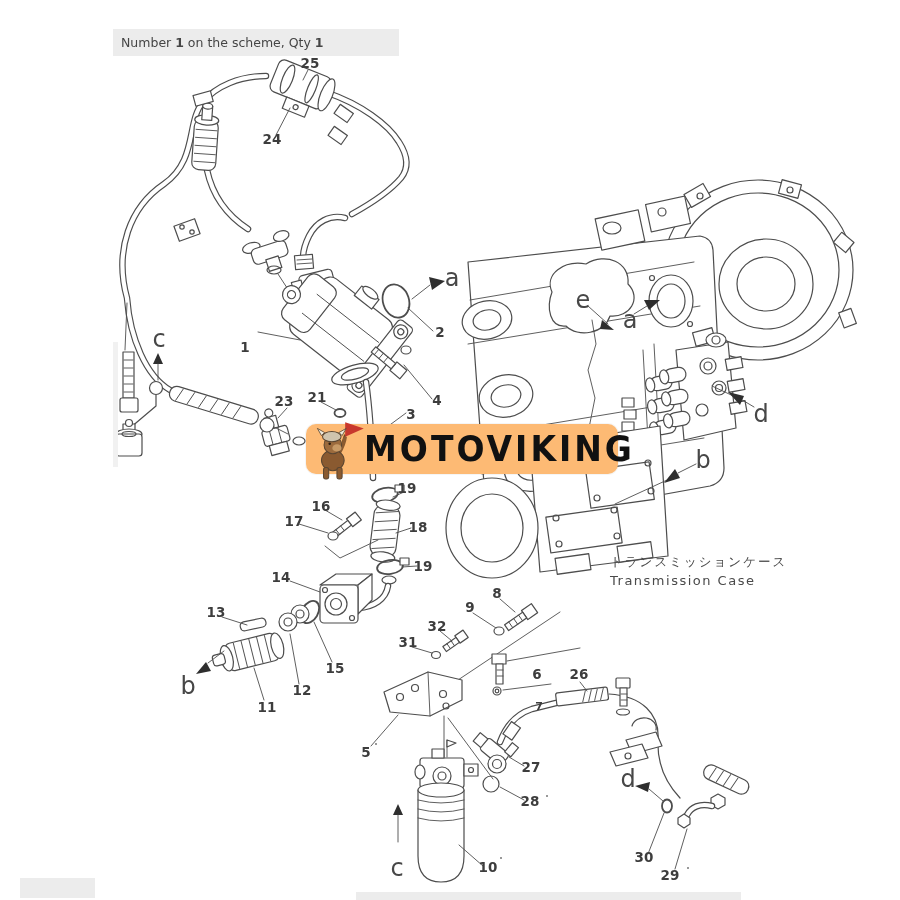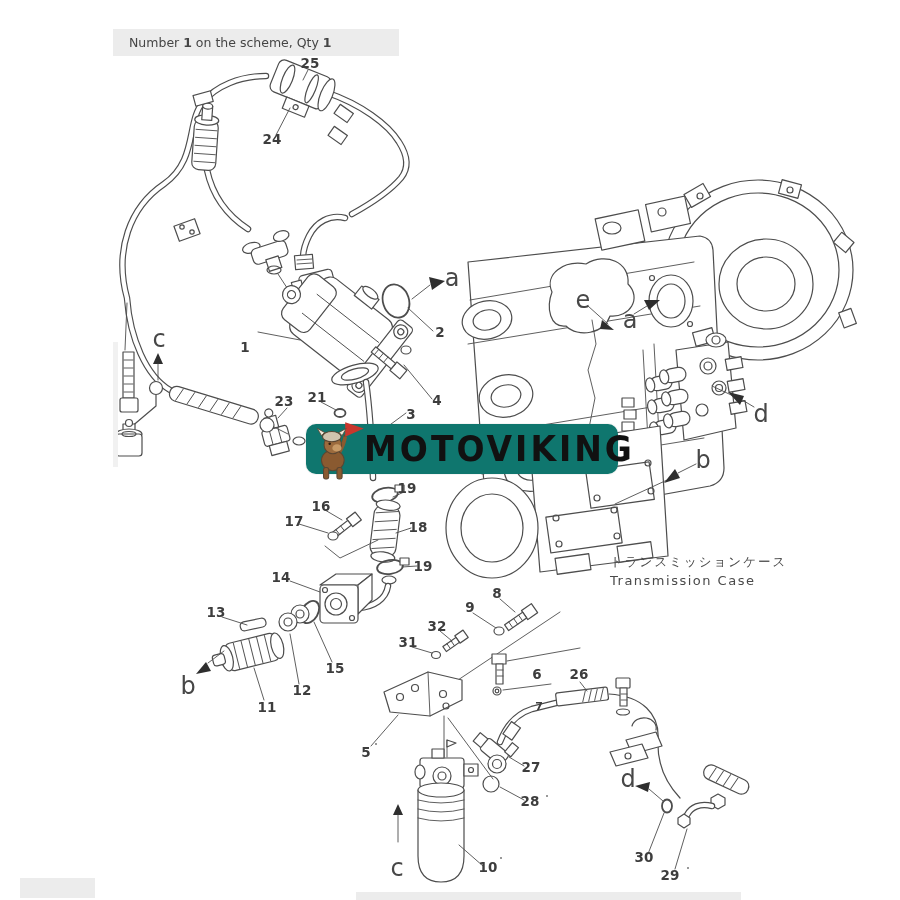--- a/index.html
+++ b/index.html
@@ -1,36 +1,36 @@
 <!DOCTYPE html>
 <html><head>
 <meta charset="utf-8">
 <style>
   html,body{margin:0;padding:0;background:#ffffff;}
   .page{position:relative;width:900px;height:900px;background:#ffffff;overflow:hidden;
         font-family:"DejaVu Sans","Liberation Sans",sans-serif;}
   .note{position:absolute;left:113px;top:29px;width:286px;height:27px;background:#ececec;
-        color:#454545;font-size:12.5px;line-height:27px;padding-left:16px;box-sizing:border-box;}
+        color:#454545;font-size:12.5px;line-height:27px;padding-left:8px;box-sizing:border-box;}
   .note b{font-weight:700;}
   .gray-strip{position:absolute;background:#ececec;}
   .faint-strip{position:absolute;background:#f1f1f1;}
   svg.art{position:absolute;left:0;top:0;}
   .ln{fill:none;stroke:#4d4d4d;stroke-width:1.2;stroke-linecap:round;stroke-linejoin:round;}
   .fw{fill:#ffffff;stroke:#4d4d4d;stroke-width:1.2;stroke-linejoin:round;}
   .thin{stroke-width:0.9;}
   .th2{stroke-width:1.8;}
   .hose-o{fill:none;stroke:#4d4d4d;stroke-width:6.5;stroke-linecap:round;}
   .hose-i{fill:none;stroke:#ffffff;stroke-width:4.2;stroke-linecap:round;}
   .lbl{font:600 13.5px "DejaVu Sans",sans-serif;fill:#3d3d3d;text-anchor:middle;}
   .lbl-sm{font:600 11px "DejaVu Sans",sans-serif;fill:#3d3d3d;text-anchor:middle;}
   .sec{font:400 24px "DejaVu Sans",sans-serif;fill:#474747;text-anchor:middle;}
   .arr{fill:#2e2e2e;stroke:none;}
   .jp{font:400 12.5px "DejaVu Sans",sans-serif;fill:#4a4a4a;letter-spacing:2px;}
   .en{font:400 13px "DejaVu Sans",sans-serif;fill:#4a4a4a;letter-spacing:1.5px;}
-  .wm{position:absolute;left:306px;top:424px;width:312px;height:50px;background:#0f766e;
+  .wm{position:absolute;left:306px;top:424px;width:312px;height:50px;background:#fdba74;
       border-radius:10px;box-shadow:0 0 0 1px rgba(0,0,0,0.04);z-index:5;}
   .wm .brand{position:absolute;left:58px;top:4px;font-size:33px;font-weight:800;color:#111;
       letter-spacing:3px;transform:scaleY(1.08);transform-origin:top;}
   .wm svg{position:absolute;left:4px;top:-8px;z-index:6;}
 </style>
 </head>
 <body>
 
 <div class="page">
 

